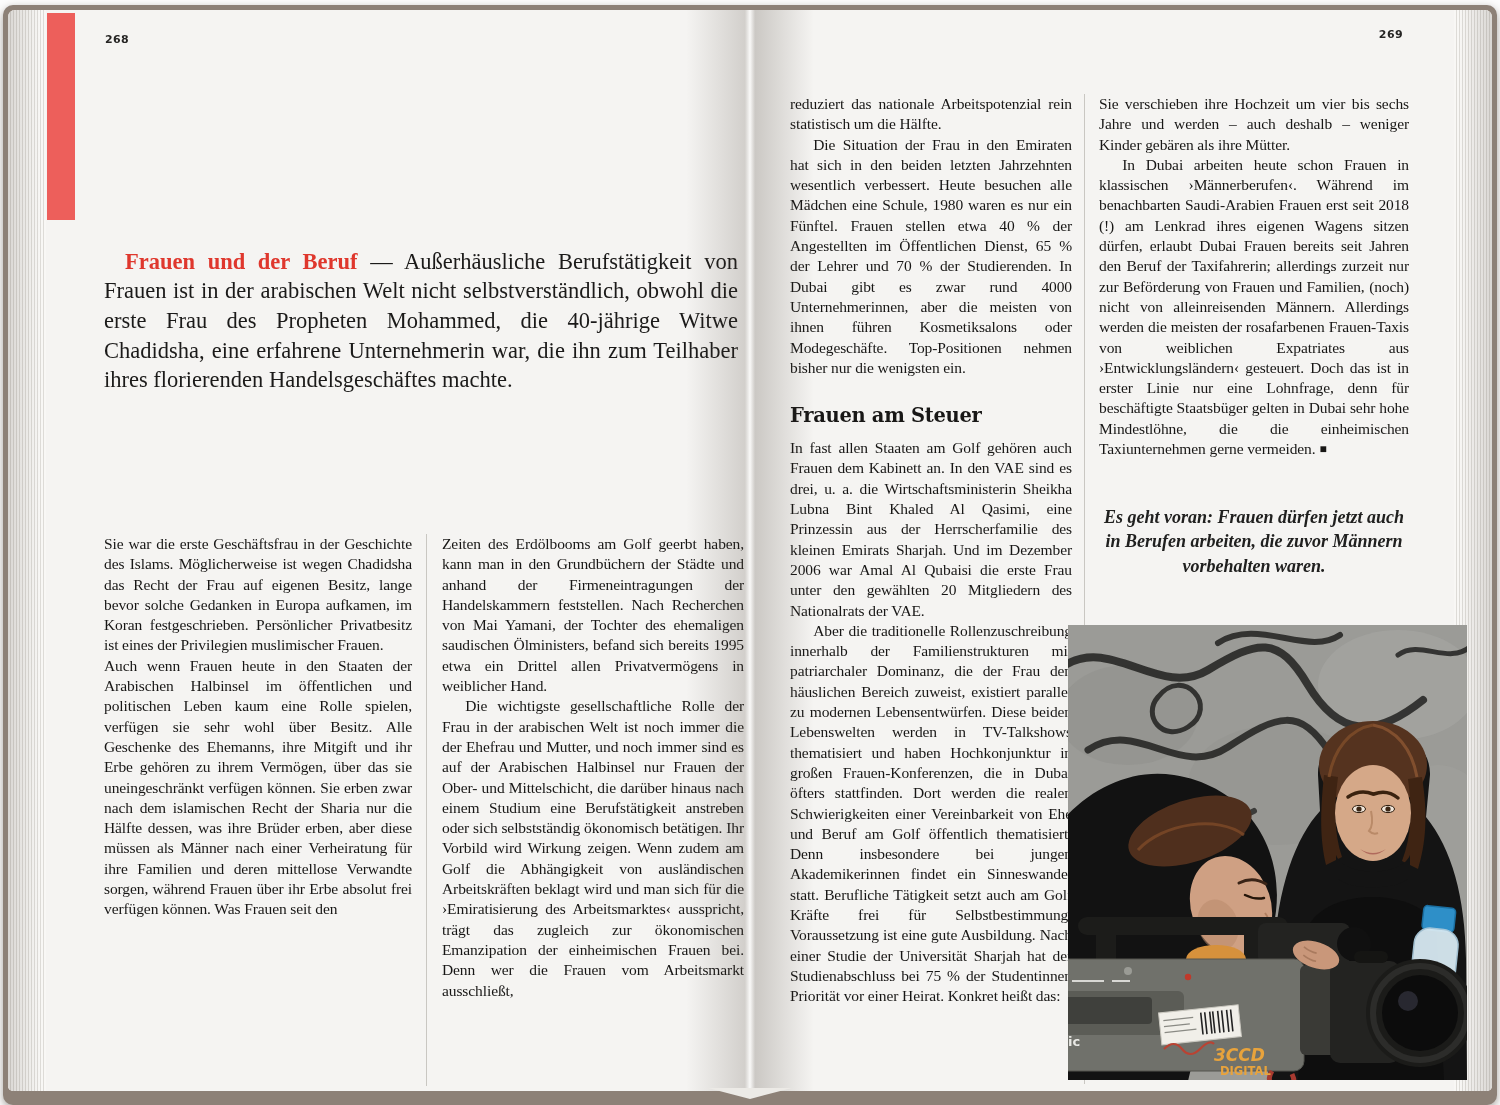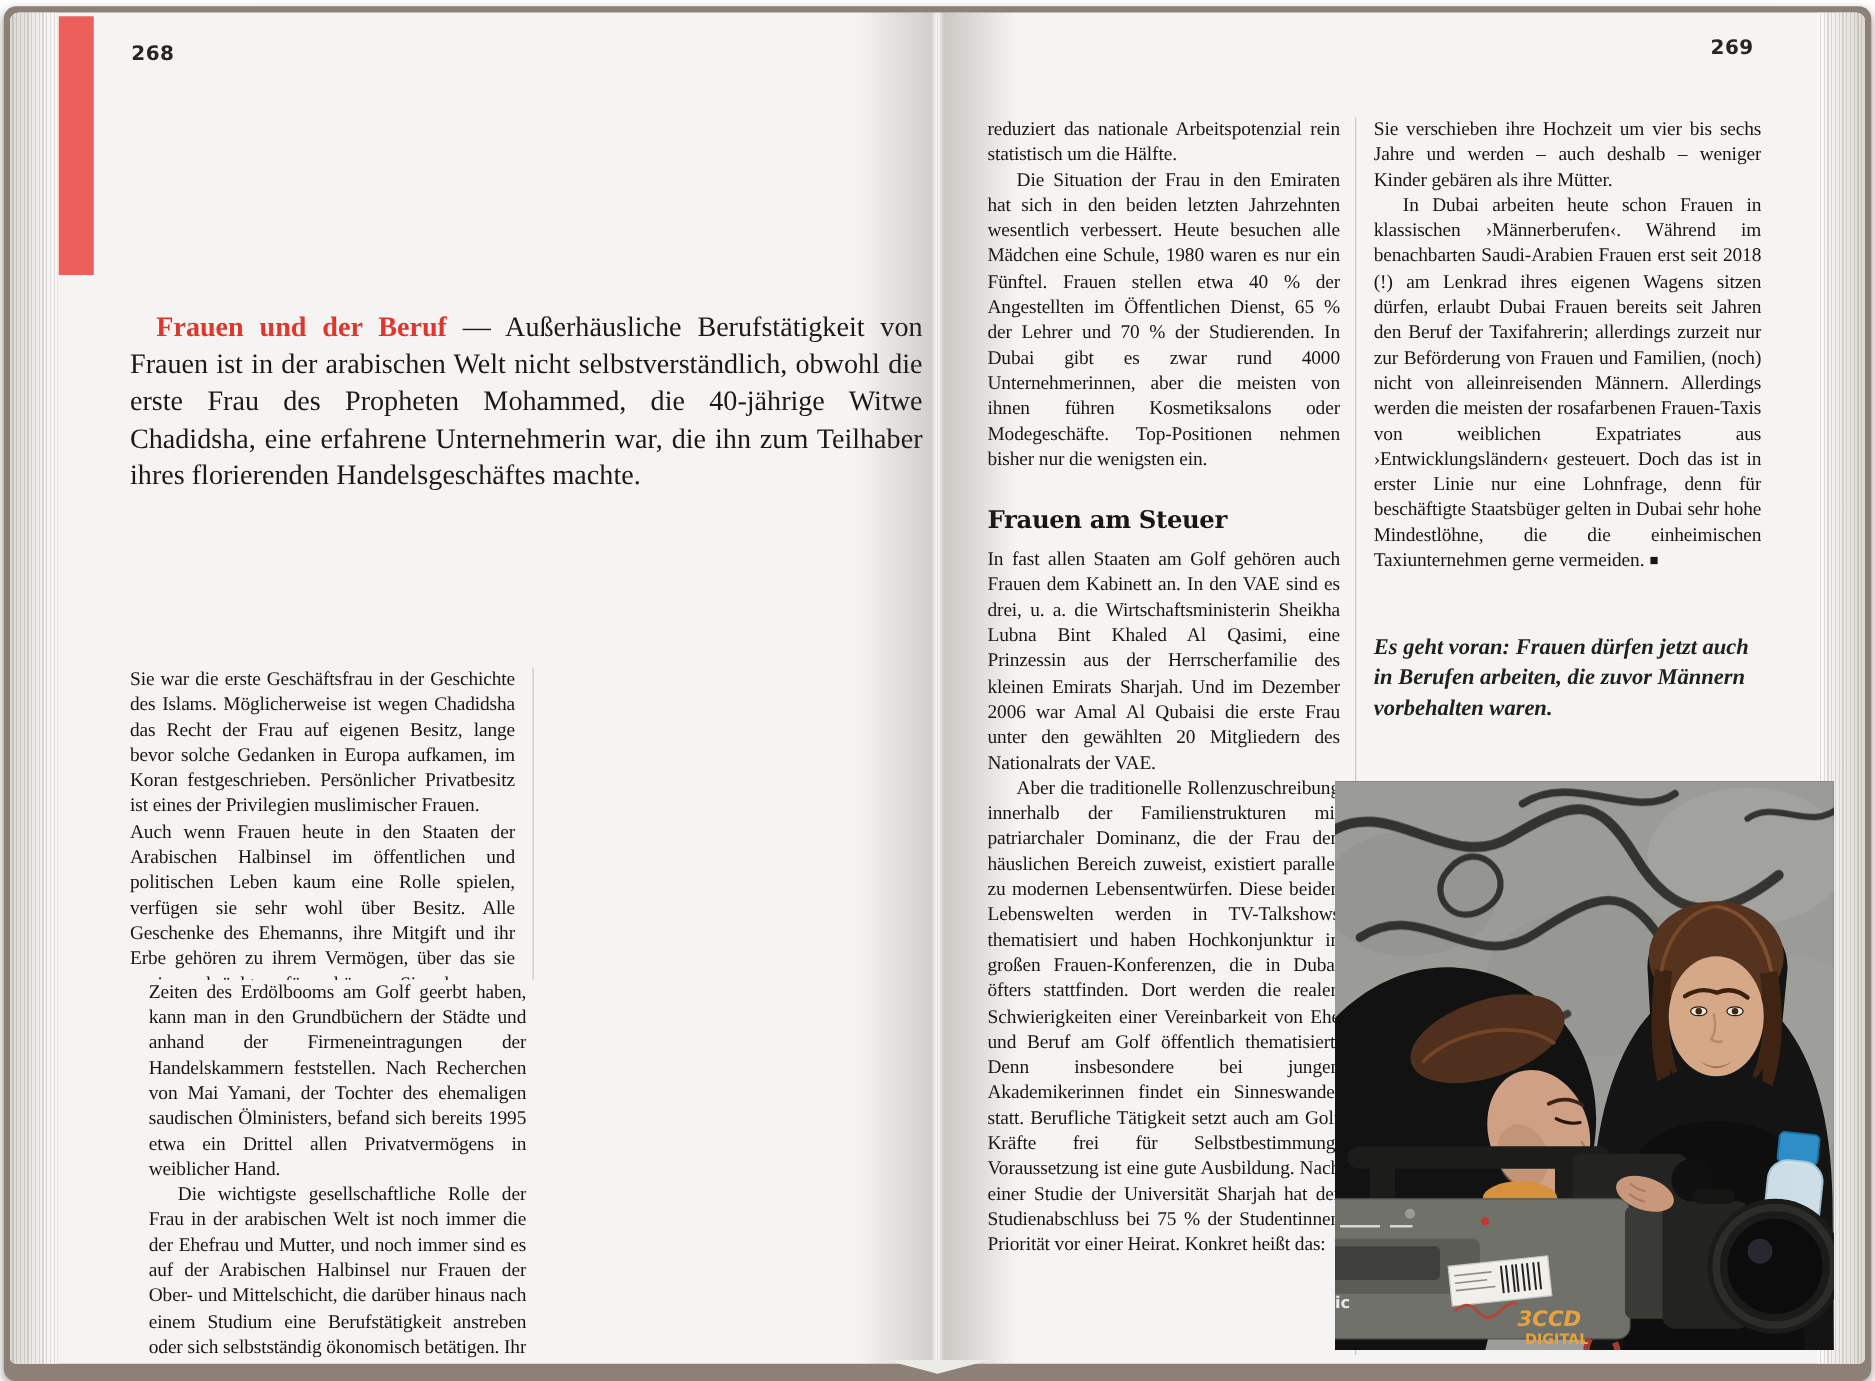--- a/index.html
+++ b/index.html
@@ -22,42 +22,42 @@
     repeating-linear-gradient(90deg,#f8f7f5 0 2px,#dddbd7 2px 3px);}
   
   .page-left::after{content:"";position:absolute;right:0;top:0;bottom:0;width:64px;z-index:3;pointer-events:none;
     background:linear-gradient(90deg,rgba(70,60,50,0),rgba(70,60,50,.20) 92%,rgba(255,255,255,.5) 100%);}
   .page-right::before{content:"";position:absolute;left:0;top:0;bottom:0;width:64px;z-index:3;pointer-events:none;
     background:linear-gradient(270deg,rgba(70,60,50,0),rgba(70,60,50,.24) 92%,rgba(255,255,255,.4) 100%);}
   .gutter-notch{position:absolute;left:50%;bottom:6px;transform:translateX(-50%);width:0;height:0;z-index:4;
     border-left:42px solid transparent;border-right:42px solid transparent;border-top:11px solid #eceae6;}
 
   
-  .pagenum{position:absolute;font-family:"DejaVu Sans",sans-serif;font-weight:bold;font-size:16px;color:#262524;letter-spacing:.4px;z-index:2;}
+  .pagenum{position:absolute;font-family:"DejaVu Sans",sans-serif;font-weight:bold;font-size:11px;color:#262524;letter-spacing:.4px;z-index:2;}
   .accent-bar{position:absolute;left:39px;top:3px;width:28px;height:207px;z-index:2;}
   .article-title{position:absolute;left:96px;top:54px;width:630px;font-family:"DejaVu Serif",serif;font-weight:bold;
     font-size:45px;line-height:1.18;letter-spacing:-0.8px;color:#1e1d1c;z-index:2;}
   .lead{position:absolute;left:96px;top:214px;width:634px;font-size:22.5px;line-height:1.32;color:#1b1a19;
     text-align:justify;z-index:2;}
   .lead .kicker{font-weight:bold;}
 
   .cols{position:absolute;display:flex;z-index:2;}
-  .cols-left{left:96px;top:524px;width:640px;height:552px;flex-direction:column;}
+  .cols-left{left:96px;top:524px;width:640px;height:552px;}
   .cols-right{left:40px;top:84px;width:619px;height:990px;}
   .colA{width:308px;padding-right:14px;border-right:1px solid #c9c7c2;overflow:hidden;}
   .colB{width:302px;padding-left:15px;overflow:hidden;}
   .colC{width:282px;padding-right:12px;border-right:1px solid #c9c7c2;overflow:hidden;}
   .colD{width:310px;padding-left:14px;overflow:hidden;}
 
   .body-text{font-size:15.5px;line-height:1.31;text-align:justify;color:#171615;letter-spacing:-0.1px;
     hyphens:auto;-webkit-hyphens:auto;margin:0;}
   .body-text.indent{text-indent:1.5em;}
   .subhead{font-family:"DejaVu Serif",serif;font-weight:bold;font-size:19.5px;color:#181716;margin:26px 0 11px 0;letter-spacing:-0.3px;}
   .endmark{font-size:12px;vertical-align:1px;padding-left:4px;}
-  .caption{margin-top:46px;font-style:italic;font-weight:bold;font-size:18px;line-height:1.34;color:#20201f;text-align:left;}
+  .caption{margin-top:46px;font-style:italic;font-weight:bold;font-size:18px;line-height:1.34;color:#20201f;text-align:center;}
 
   .photo{position:absolute;left:318px;top:615px;width:399px;height:455px;z-index:5;overflow:hidden;background:#15803d;}
   .photo svg{display:block;}
 </style>
 </head>
 <body>
 
 <div id="screen">
   <div class="book-cover"></div>
 

